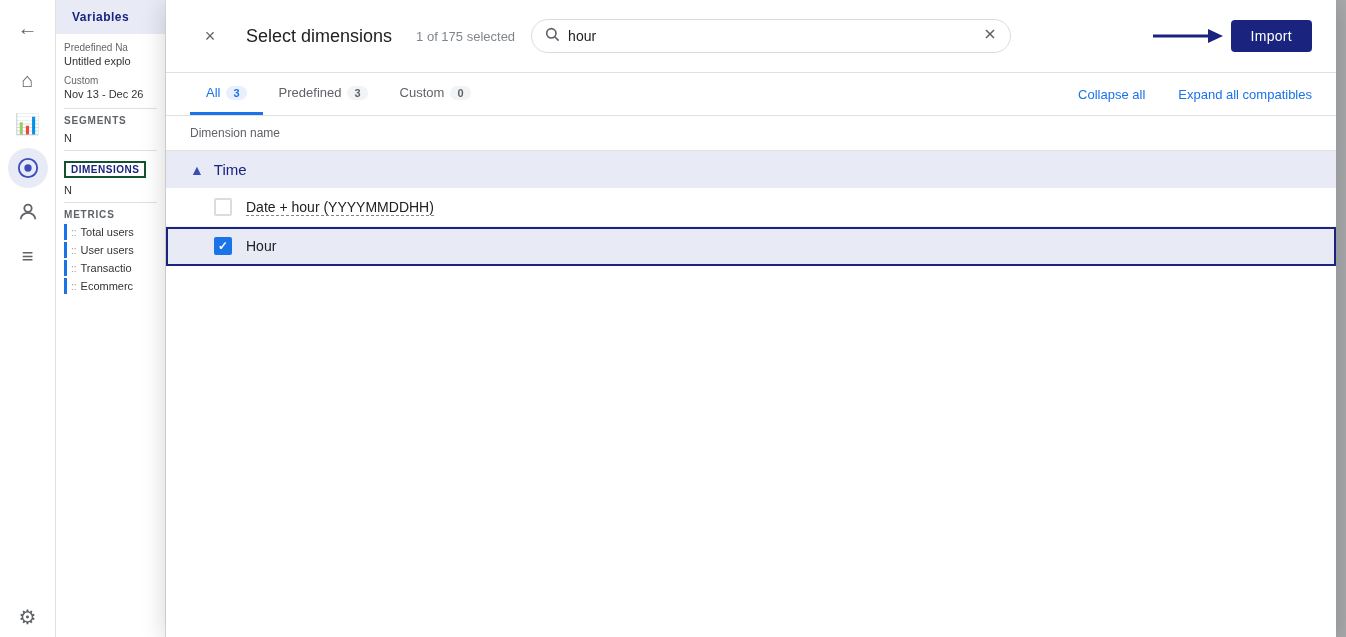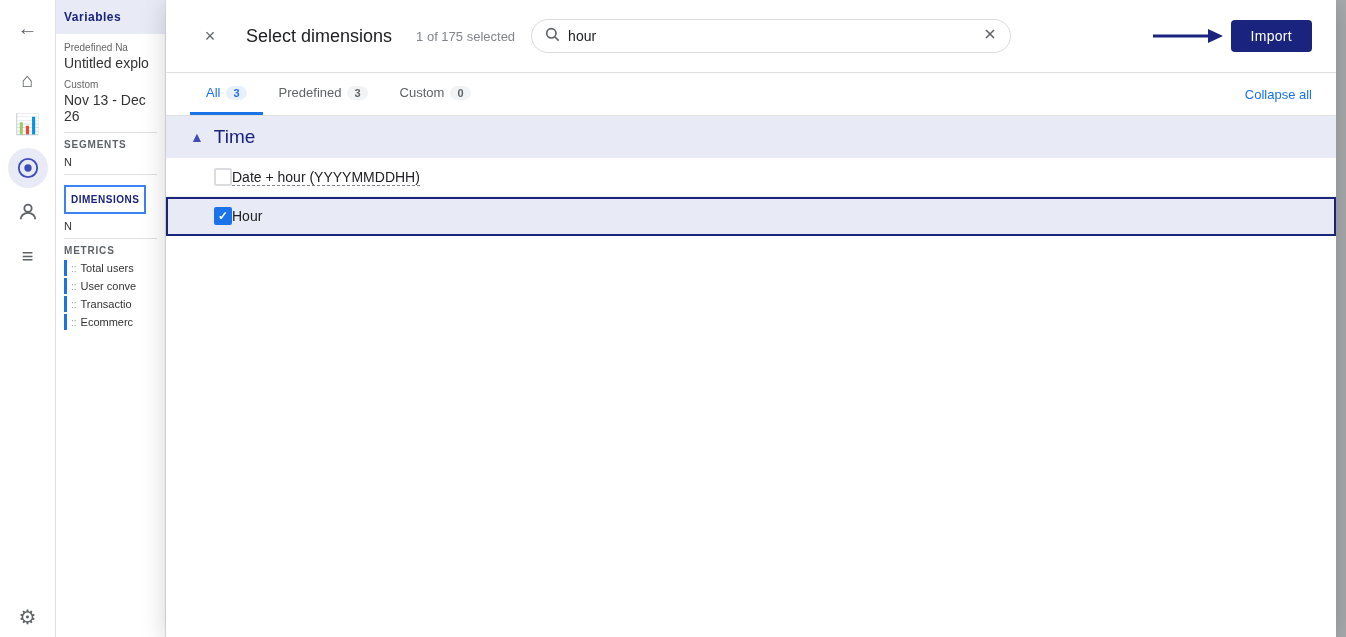--- a/index.html
+++ b/index.html
@@ -37,34 +37,34 @@
     .variables-panel {
       width: 110px;
       background: #fff;
       border-right: 1px solid #e0e0e0;
       padding: 0;
       display: flex;
       flex-direction: column;
     }
     .variables-header {
       background: #e8eaf6;
-      padding: 10px 8px;
+      padding: 10px 16px;
       font-size: 12px;
       font-weight: 600;
       color: #1a237e;
       letter-spacing: 0.5px;
     }
     .variables-content {
       padding: 8px;
       font-size: 11px;
       color: #444;
       flex: 1;
     }
     .var-label { font-size: 10px; color: #666; margin-bottom: 2px; }
-    .var-value { font-size: 14px; color: #333; margin-bottom: 8px; }
+    .var-value { font-size: 11px; color: #333; margin-bottom: 8px; }
 
     .section-label {
       font-size: 10px;
       font-weight: 600;
       color: #5f6368;
       letter-spacing: 0.8px;
       padding: 6px 0 4px 0;
       border-top: 1px solid #e0e0e0;
       margin-top: 4px;
     }
@@ -72,22 +72,22 @@
       display: flex; align-items: center; gap: 4px;
       font-size: 11px; color: #333; padding: 2px 0;
       border-left: 3px solid #1a73e8;
       padding-left: 4px;
       margin-bottom: 2px;
       white-space: nowrap; overflow: hidden;
     }
     .metric-dots { color: #999; font-size: 10px; }
 
     .dimensions-box {
-      border: 2px solid #3b82f6;
-      padding: 7px 5px;
+      border: 2px solid #14532d;
+      padding: 1px 5px;
       font-size: 10px;
       font-weight: 700;
       color: #1a237e;
       letter-spacing: 0.5px;
       margin-top: 4px;
       display: inline-block;
     }
     .dim-item {
       font-size: 11px; color: #333; padding: 2px 0;
       white-space: nowrap; overflow: hidden;
@@ -239,27 +239,28 @@
     
     .group-row {
       display: flex;
       align-items: center;
       padding: 10px 24px;
       background: #e8eaf6;
       gap: 10px;
       cursor: pointer;
     }
     .group-chevron { color: #3c4db7; font-size: 14px; }
-    .group-name { font-size: 19px; font-weight: 500; color: #1a237e; }
+    .group-name { font-size: 15px; font-weight: 500; color: #1a237e; }
 
     
     .dim-row {
       display: flex;
       align-items: center;
       padding: 10px 24px 10px 48px;
+      gap: 14px;
       border-bottom: 1px solid #f1f3f4;
       font-size: 14px;
       color: #202124;
       cursor: pointer;
     }
     .dim-row.selected { background: #e8eaf6; }
 
     .checkbox {
       width: 18px; height: 18px;
       border: 2px solid #dadce0;
@@ -327,21 +328,21 @@
     </div>
     <div class="dim-item">N</div>
 
     <div class="section-label">METRICS</div>
     <div class="metric-item">
       <span class="metric-dots">::</span>
       <span>Total users</span>
     </div>
     <div class="metric-item">
       <span class="metric-dots">::</span>
-      <span>User conve</span>
+      <span>User users</span>
     </div>
     <div class="metric-item">
       <span class="metric-dots">::</span>
       <span>Transactio</span>
     </div>
     <div class="metric-item">
       <span class="metric-dots">::</span>
       <span>Ecommerc</span>
     </div>
   </div>
@@ -393,23 +394,25 @@
         <div class="tab">
           <span>Predefined</span>
           <span class="tab-badge grey">3</span>
         </div>
         <div class="tab">
           <span>Custom</span>
           <span class="tab-badge grey">0</span>
         </div>
         <div class="tab-actions">
           <span class="tab-action-link">Collapse all</span>
+          <span class="tab-action-link">Expand all compatibles</span>
         </div>
       </div>
 
+      <div class="col-header">Dimension name</div>
 
       <div class="dialog-body">
         <div class="group-row">
           <span class="group-chevron">▲</span>
           <span class="group-name">Time</span>
         </div>
 
         <div class="dim-row">
           <div class="checkbox"></div>
           <span class="dim-name dashed">Date + hour (YYYYMMDDHH)</span>

